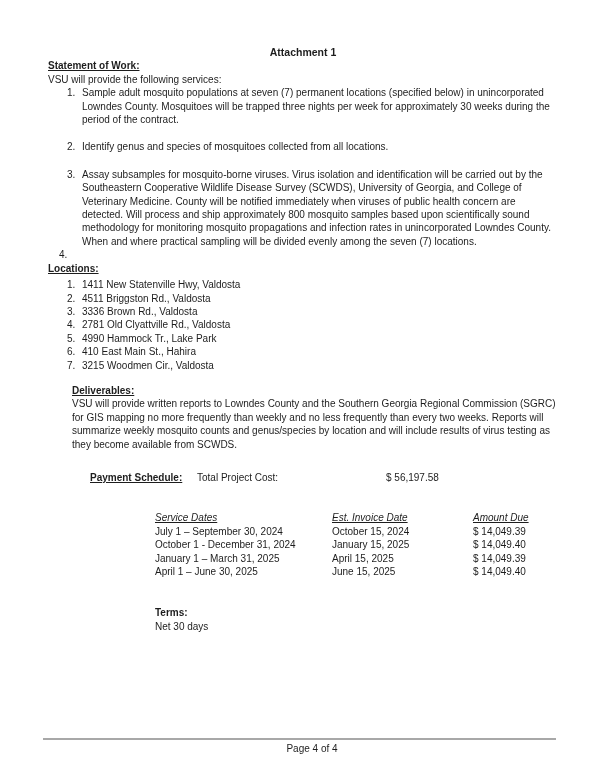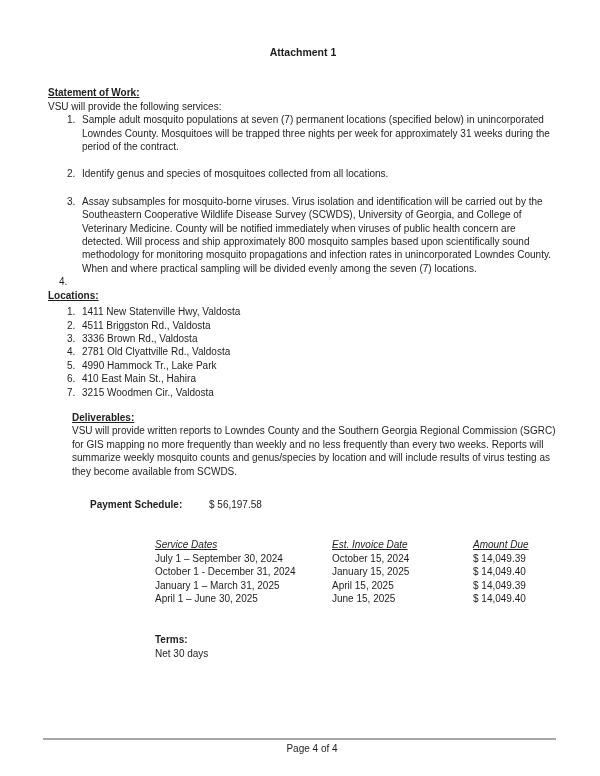--- a/index.html
+++ b/index.html
@@ -18,21 +18,20 @@
   .content {
     position: absolute;
     left: 48px;
     top: 46px;
     width: 510px;
   }
   .doc-title {
     text-align: center;
     font-weight: bold;
     font-size: 10.5px;
-    margin-bottom: 27px;
   }
   .sec-heading {
     font-weight: bold;
     text-decoration: underline;
   }
   .num-list { margin: 0; }
   .li { display: flex; }
   .li.gap { margin-bottom: 14px; }
   .li .num {
     flex: 0 0 34px;
@@ -43,20 +42,21 @@
   .li .txt { flex: 1; }
   .loc-list { margin-top: 3px; }
   .deliverables { margin-top: 12px; margin-left: 24px; }
   .pay-row {
     display: flex;
     margin-top: 20px;
   }
   .pay-heading {
     flex: 0 0 107px;
     font-weight: bold;
+    text-decoration: underline;
     padding-left: 42px;
   }
   .pay-total-label { flex: 0 0 177px; }
   .pay-total-value { flex: 1; padding-left: 12px; }
   .pay-table {
     margin-left: 107px;
     margin-top: 27px;
     display: grid;
     grid-template-columns: 177px 141px 1fr;
   }
@@ -85,21 +85,21 @@
   <div class="content">
 
     <div class="doc-title">Attachment 1</div>
 
     <div class="sec-heading">Statement of Work:</div>
     <div>VSU will provide the following services:</div>
 
     <div class="num-list">
       <div class="li gap">
         <span class="num">1.</span>
-        <span class="txt">Sample adult mosquito populations at seven (7) permanent locations (specified below) in unincorporated Lowndes County.  Mosquitoes will be trapped three nights per week for approximately 31 weeks during the period of the contract.</span>
+        <span class="txt">Sample adult mosquito populations at seven (7) permanent locations (specified below) in unincorporated Lowndes County.  Mosquitoes will be trapped three nights per week for approximately 30 weeks during the period of the contract.</span>
       </div>
       <div class="li gap">
         <span class="num">2.</span>
         <span class="txt">Identify genus and species of mosquitoes collected from all locations.</span>
       </div>
       <div class="li">
         <span class="num">3.</span>
         <span class="txt">Assay subsamples for mosquito-borne viruses.  Virus isolation and identification will be carried out by the Southeastern Cooperative Wildlife Disease Survey (SCWDS), University of Georgia, and College of Veterinary Medicine.  County will be notified immediately when viruses of public health concern are detected. Will process and ship approximately 800 mosquito samples based upon scientifically sound methodology for monitoring mosquito propagations and infection rates in unincorporated Lowndes County.  When and where practical sampling will be divided evenly among the seven (7) locations.</span>
       </div>
       <div class="li">
@@ -140,20 +140,21 @@
       </div>
     </div>
 
     <div class="deliverables">
       <div class="sec-heading">Deliverables:</div>
       <div>VSU will provide written reports to Lowndes County and the Southern Georgia Regional Commission (SGRC) for GIS mapping no more frequently than weekly and no less frequently than every two weeks.  Reports will summarize weekly mosquito counts and genus/species by location and will include results of virus testing as they become available from SCWDS.</div>
     </div>
 
     <div class="pay-row">
       <span class="pay-heading">Payment Schedule:</span>
+      <span class="pay-total-label">Total Project Cost:</span>
       <span class="pay-total-value">$ 56,197.58</span>
     </div>
 
     <div class="pay-table">
       <span class="th">Service Dates</span>
       <span class="th">Est. Invoice Date</span>
       <span class="th">Amount Due</span>
 
       <span>July 1 – September 30, 2024</span>
       <span>October 15, 2024</span>

